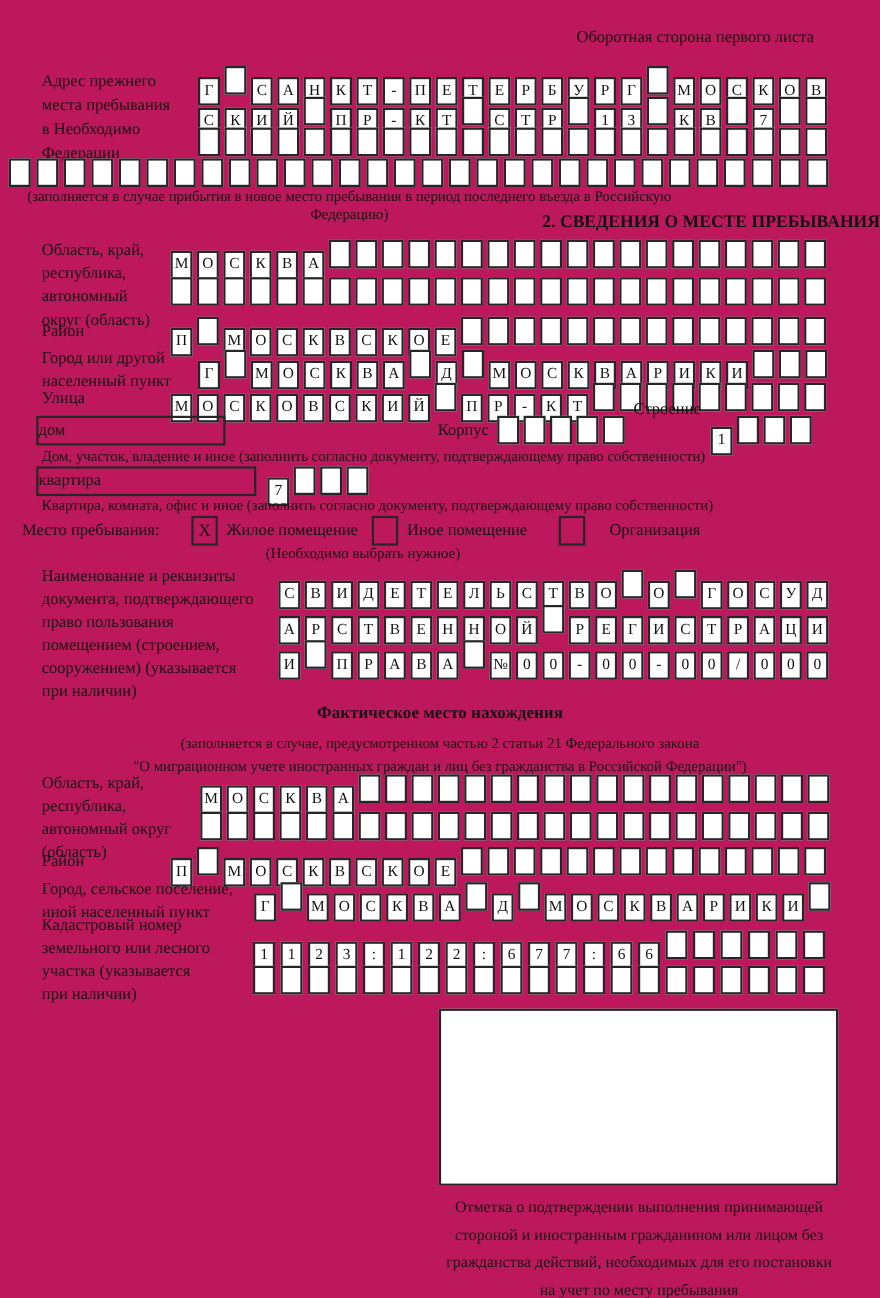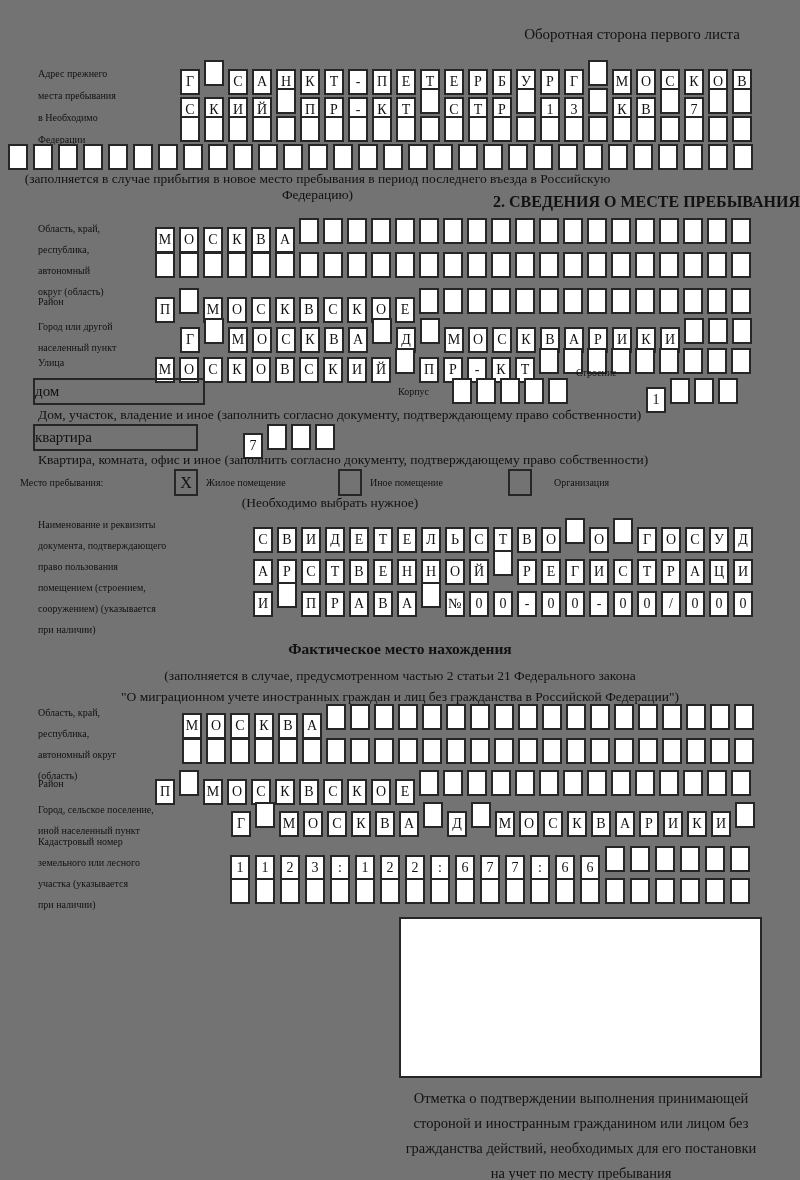--- a/index.html
+++ b/index.html
@@ -1,22 +1,22 @@
 <!DOCTYPE html>
 <html><head>
 <meta charset="utf-8">
 <style>
   html,body { margin:0; padding:0; background:#ffffff; }
   .page {
-    position:relative; width:800px; height:1180px; background:#737373;
+    position:relative; width:800px; height:1180px; background:#be185d;
     font-family:"Liberation Serif", serif; color:#111111; overflow:hidden;
   }
   .abs { position:absolute; }
   .note { font-size:15px; }
-  .label { font-size:10px; line-height:21px; white-space:nowrap; }
+  .label { font-size:15px; line-height:21px; white-space:nowrap; }
   .row { white-space:nowrap; }
   .cell {
     display:inline-block; box-sizing:border-box;
     width:20px; height:26px; border:2px solid #262626; margin-right:4px;
     text-align:center; font-size:14px; line-height:22px; color:#111111;
     background:#ffffff;
   }
   .spread .cell { margin-right:5px; }
   .checkbox {
     display:inline-block; box-sizing:border-box;
@@ -75,21 +75,21 @@
   <div class="abs label" style="left:38px; top:352px;">Улица</div>
   <div class="abs row" style="left:155px; top:348px;"><span class="cell">М</span><span class="cell">О</span><span class="cell">С</span><span class="cell">К</span><span class="cell">О</span><span class="cell">В</span><span class="cell">С</span><span class="cell">К</span><span class="cell">И</span><span class="cell">Й</span><span class="cell"></span><span class="cell">П</span><span class="cell">Р</span><span class="cell">-</span><span class="cell">К</span><span class="cell">Т</span><span class="cell"></span><span class="cell"></span><span class="cell"></span><span class="cell"></span><span class="cell"></span><span class="cell"></span><span class="cell"></span><span class="cell"></span><span class="cell"></span></div>
 
   <div class="abs widebox" style="left:33px; top:378px; width:172px;">дом</div>
   <div class="abs label" style="left:398px; top:381px;">Корпус</div>
   <div class="abs row" style="left:452px; top:378px;"><span class="cell"></span><span class="cell"></span><span class="cell"></span><span class="cell"></span><span class="cell"></span></div>
   <div class="abs label" style="left:576px; top:362px;">Строение</div>
   <div class="abs row" style="left:646px; top:378px;"><span class="cell">1</span><span class="cell"></span><span class="cell"></span><span class="cell"></span></div>
   <div class="abs caption" style="left:38px; top:407px;">Дом, участок, владение и иное (заполнить согласно документу, подтверждающему право собственности)</div>
 
-  <div class="abs widebox" style="left:33px; top:424px; width:165px;">квартира</div>
+  <div class="abs widebox" style="left:33px; top:424px; width:200px;">квартира</div>
   <div class="abs row" style="left:243px; top:424px;"><span class="cell">7</span><span class="cell"></span><span class="cell"></span><span class="cell"></span></div>
   <div class="abs caption" style="left:38px; top:452px;">Квартира, комната, офис и иное (заполнить согласно документу, подтверждающему право собственности)</div>
 
   <div class="abs label" style="left:20px; top:472px;">Место пребывания:</div>
   <span class="abs checkbox" style="left:174px; top:469px;">X</span>
   <div class="abs label" style="left:206px; top:472px;">Жилое помещение</div>
   <span class="abs checkbox" style="left:338px; top:469px;"></span>
   <div class="abs label" style="left:370px; top:472px;">Иное помещение</div>
   <span class="abs checkbox" style="left:508px; top:469px;"></span>
   <div class="abs label" style="left:554px; top:472px;">Организация</div>

